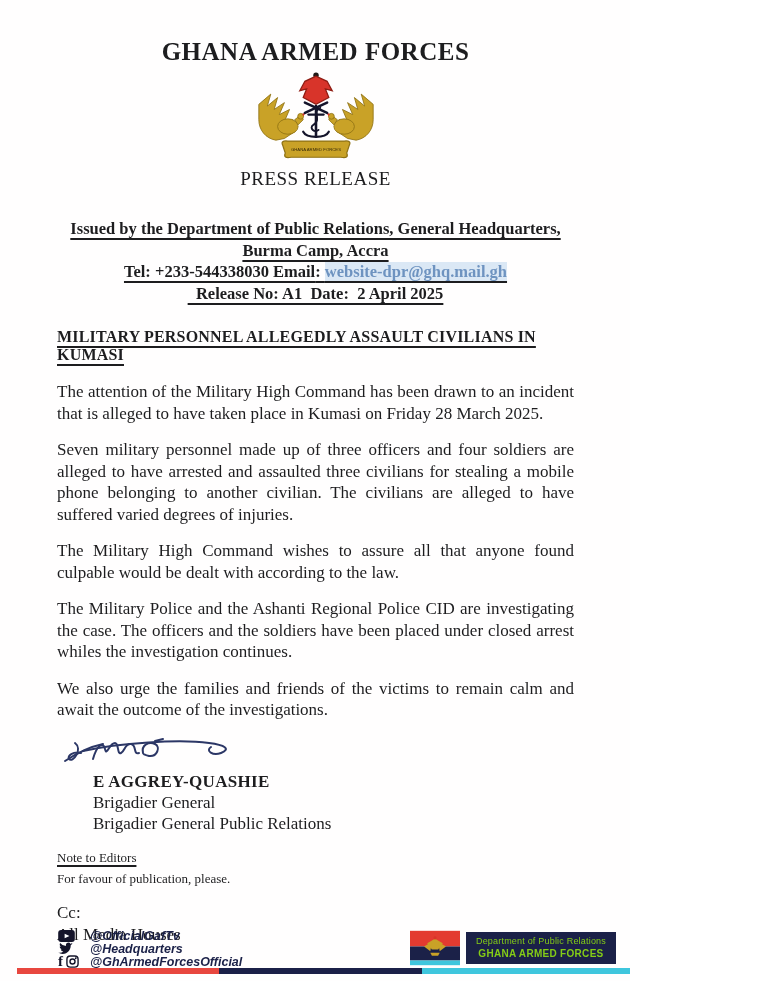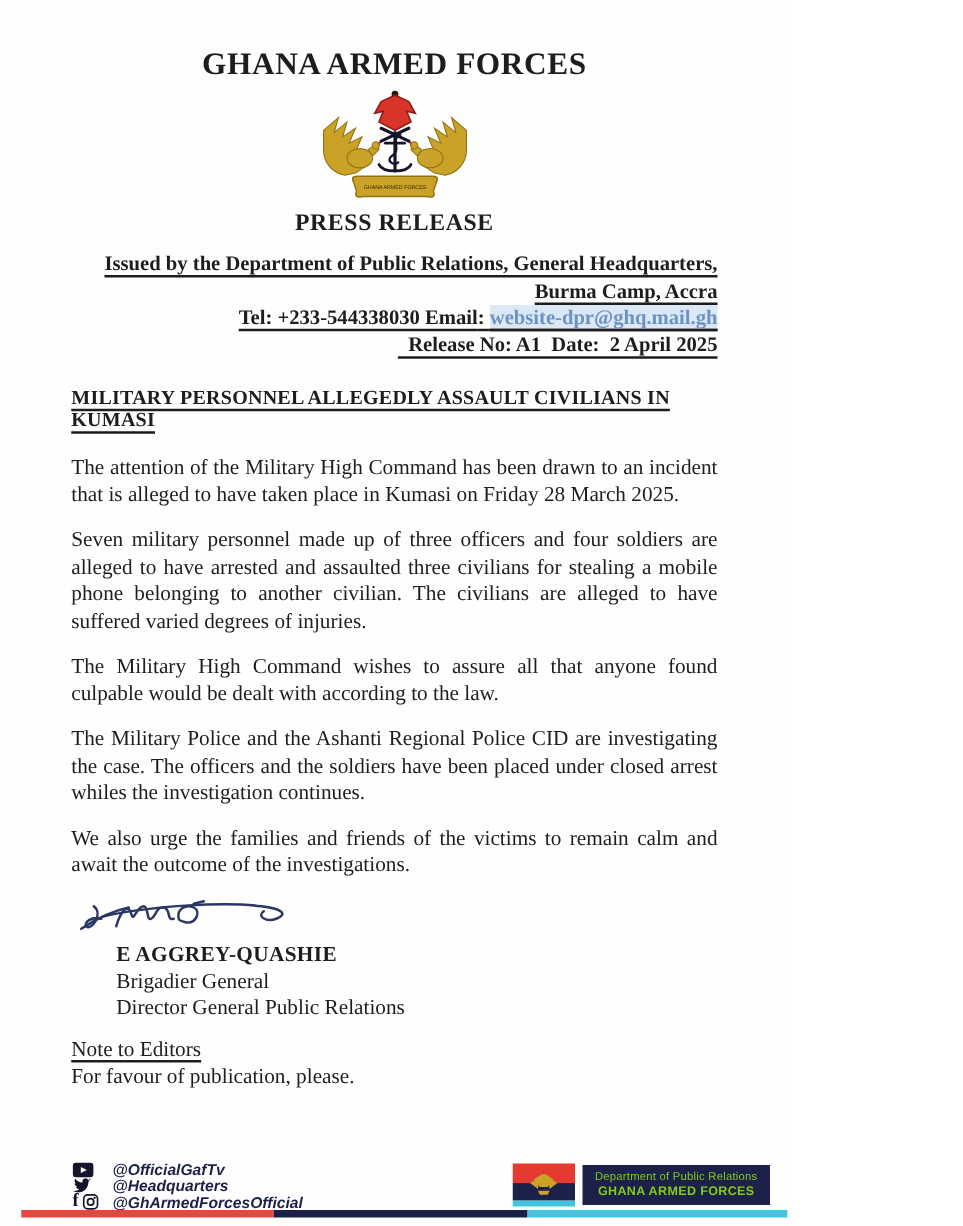--- a/index.html
+++ b/index.html
@@ -30,27 +30,27 @@
   .doc-title{
     text-align:center;
     font-size:25px;
     font-weight:bold;
     letter-spacing:.5px;
   }
   .crest{display:block;margin:4px auto 0;}
   .press-release{
     text-align:center;
     font-size:19px;
-    font-weight:bold;
+    font-weight:normal;
     letter-spacing:.5px;
     margin-top:2px;
   }
   .issue-block{
-    margin-top:10px;
-    text-align:right;
+    margin-top:28px;
+    text-align:center;
     font-weight:bold;
     font-size:16.5px;
     line-height:21.5px;
   }
   .issue-line{
     text-decoration:underline;
     text-decoration-thickness:2px;
     text-underline-offset:3.5px;
   }
   .email-link{
@@ -76,21 +76,21 @@
     line-height:21.5px;
     text-align:justify;
   }
   .body-par.first{margin-top:17px;}
   .signature{
     display:block;
     margin:8px 0 0 2px;
   }
   .sign-block{font-size:17px;line-height:21px;margin-top:2px;margin-left:36px;}
   .sign-name{font-weight:bold;letter-spacing:.3px;}
-  .note-block{margin-top:13px;font-size:17px;line-height:21.5px;}
+  .note-block{margin-top:13px;font-size:13px;line-height:21.5px;}
   .note-heading{
     display:inline-block;
     text-decoration:underline;
     text-decoration-thickness:1.5px;
     text-underline-offset:3px;
   }
   .cc-block{margin-top:12px;font-size:17px;line-height:22px;}
 
   
   .social{
@@ -202,28 +202,32 @@
         <path d="M34 30 C38 16 44 12 46 20 C48 28 50 14 56 14 C60 14 58 26 62 24 C66 22 66 14 72 15 C78 16 74 26 80 24"></path>
         <path d="M84 24 C82 16 90 12 96 15 C102 18 98 28 90 27 C86 26 84 25 84 24"></path>
         <path d="M24 22 C60 14 120 10 150 14 C166 16 172 20 162 24 C154 27 146 22 152 18"></path>
         <path d="M96 12 L104 10"></path>
       </g>
     </svg>
 
     <div class="sign-block">
       <div class="sign-name">E AGGREY-QUASHIE</div>
       <div>Brigadier General</div>
-      <div>Director General Public Relations</div>
+      <div>Brigadier General Public Relations</div>
     </div>
 
     <div class="note-block">
       <span class="note-heading">Note to Editors</span>
       <div>For favour of publication, please.</div>
     </div>
 
+    <div class="cc-block">
+      <div>Cc:</div>
+      <div>All Media Houses</div>
+    </div>
   </div>
 
   <div class="social">
     <div class="social-row">
       <span class="icon-cell">
         <svg width="17" height="12" viewBox="0 0 18 13">
           <rect x="0" y="0" width="18" height="13" rx="3.2" fill="#14142a"></rect>
           <path d="M7 4 L12.2 6.5 L7 9 Z" fill="#ffffff"></path>
         </svg>
       </span>

